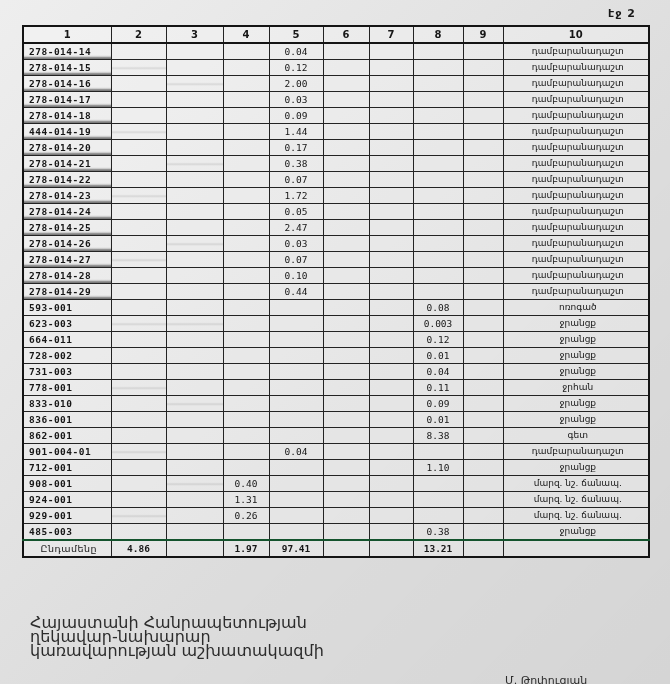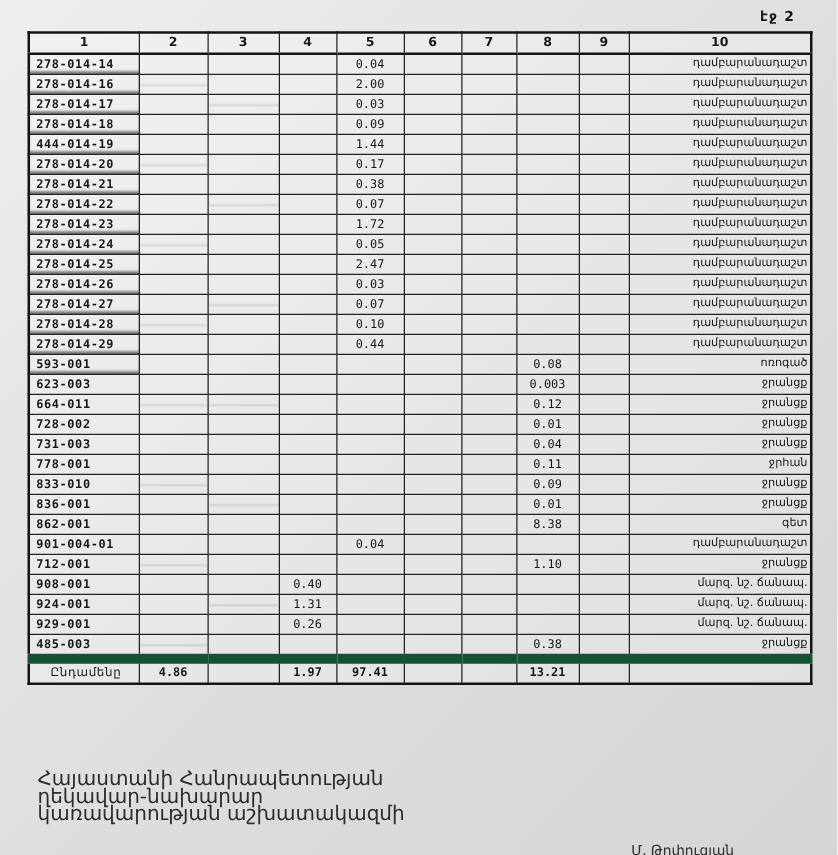--- a/index.html
+++ b/index.html
@@ -55,37 +55,37 @@
     height: 14px;
   }
   .doc-table td { text-align: center; font-family: "DejaVu Sans Mono", "DejaVu Sans", monospace; }
   .doc-table td.c1 {
     text-align: left;
     padding-left: 5px;
     font-weight: bold;
     letter-spacing: 0.5px;
   }
   .doc-table td.c10 {
-    text-align: right;
+    text-align: center;
     padding-left: 6px;
     font-family: "DejaVu Sans", sans-serif;
     font-size: 9px;
   }
   
   .doc-table tbody tr:nth-child(-n+16) td.c1 {
     box-shadow: inset 0 -3px 2px -1px rgba(20,20,20,0.55);
   }
   
   .doc-table tbody tr:nth-child(4n+2) td.c2,
   .doc-table tbody tr:nth-child(5n+3) td.c3 {
     background: linear-gradient(to bottom, transparent 42%, rgba(0,0,0,0.10) 50%, transparent 62%);
   }
   .doc-table tr.total-row td {
     font-weight: bold;
-    border-top: 8px solid #14532d;
+    border-top: 2px solid #14532d;
   }
   .doc-table tr.total-row td.c1 {
     text-align: center;
     font-family: "DejaVu Sans", sans-serif;
     font-weight: normal;
     box-shadow: none;
   }
   .footer {
     position: absolute;
     left: 30px;
@@ -143,20 +143,32 @@
           <td class="c3"></td>
           <td class="c4"></td>
           <td class="c5">0.04</td>
           <td class="c6"></td>
           <td class="c7"></td>
           <td class="c8"></td>
           <td class="c9"></td>
           <td class="c10">դամբարանադաշտ</td>
         </tr>
         <tr>
+          <td class="c1">278-014-15</td>
+          <td class="c2"></td>
+          <td class="c3"></td>
+          <td class="c4"></td>
+          <td class="c5">0.12</td>
+          <td class="c6"></td>
+          <td class="c7"></td>
+          <td class="c8"></td>
+          <td class="c9"></td>
+          <td class="c10">դամբարանադաշտ</td>
+        </tr>
+        <tr>
           <td class="c1">278-014-16</td>
           <td class="c2"></td>
           <td class="c3"></td>
           <td class="c4"></td>
           <td class="c5">2.00</td>
           <td class="c6"></td>
           <td class="c7"></td>
           <td class="c8"></td>
           <td class="c9"></td>
           <td class="c10">դամբարանադաշտ</td>

